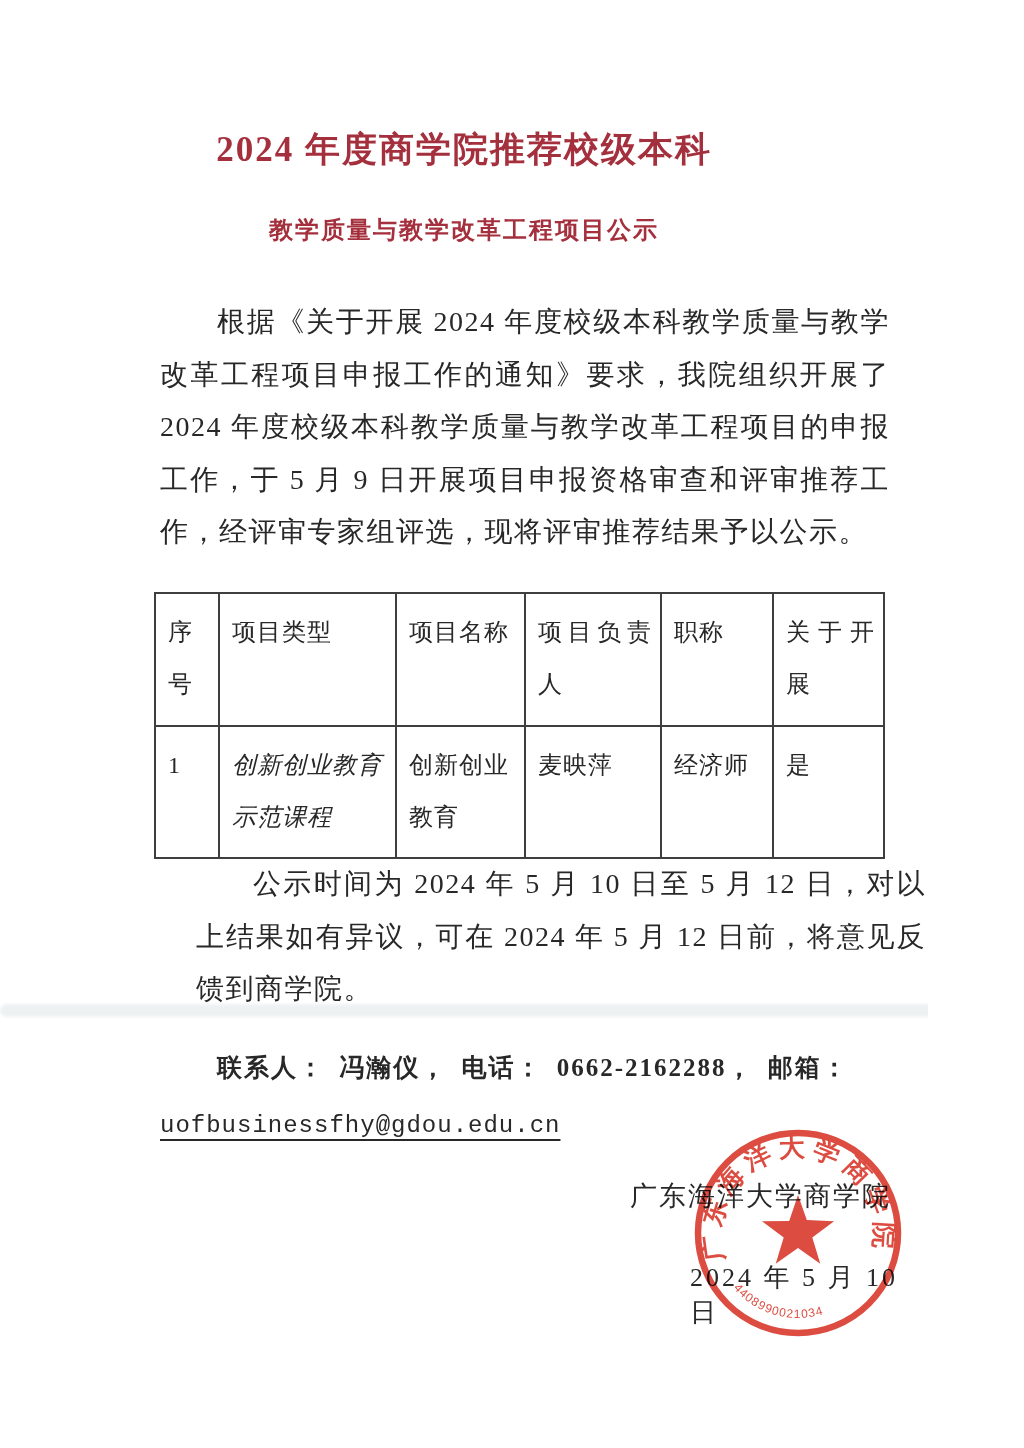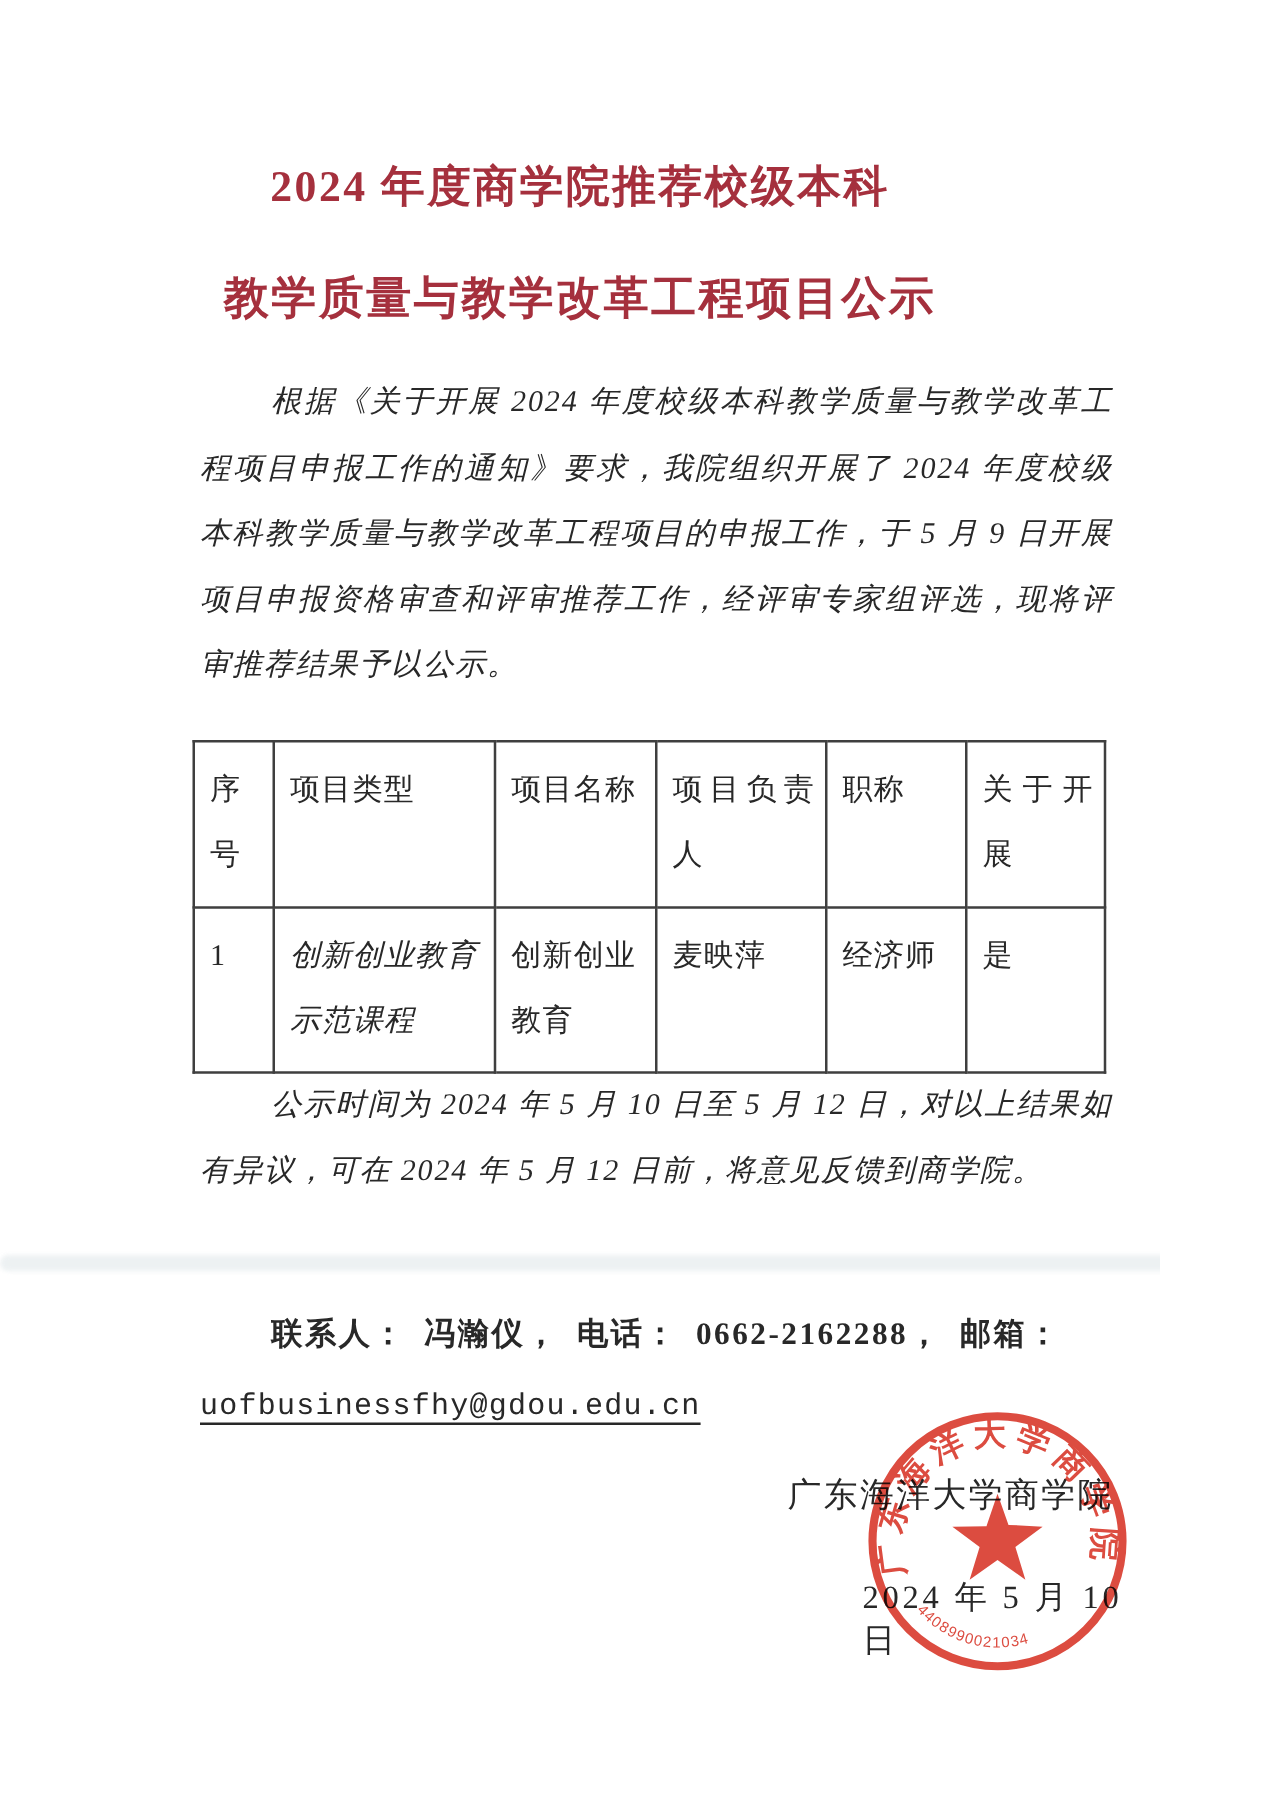--- a/index.html
+++ b/index.html
@@ -19,32 +19,31 @@
     color:var(--body-text);
   }
   .title-line {
     position:absolute; left:0; width:100%;
     text-align:center;
     font-weight:700;
     color:var(--title-red);
     letter-spacing:2px;
   }
   #title1 { top:126px; font-size:35px; }
-  #title2 { top:214px; font-size:36px; }
+  #title2 { top:214px; font-size:24px; }
 
   .body-para {
     position:absolute; left:160px; width:730px;
-    font-size:24px; line-height:52.5px;
+    font-size:28px; line-height:52.5px;
     text-align:justify;
     letter-spacing:1.5px;
     color:var(--body-text);
-    font-style:italic;
   }
   #para-intro  { top:296px; text-indent:57px; }
-  #para-notice { top:858px; text-indent:57px; }
+  #para-notice { top:858px; text-indent:57px;margin-left:36px; }
 
   table.projects {
     position:absolute; left:154px; top:592px;
     width:729px;
     border-collapse:collapse;
     table-layout:fixed;
     font-size:24px;
   }
   table.projects th, table.projects td {
     border:2px solid var(--border-col);

